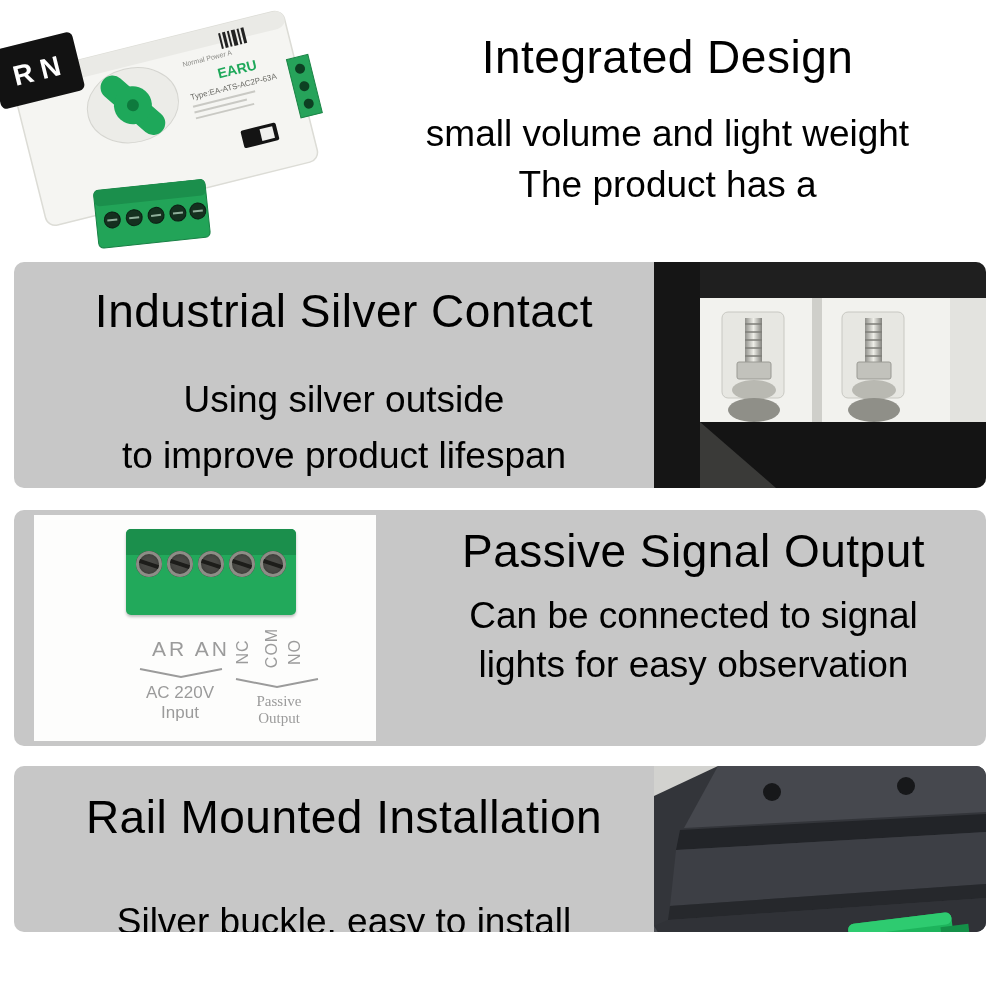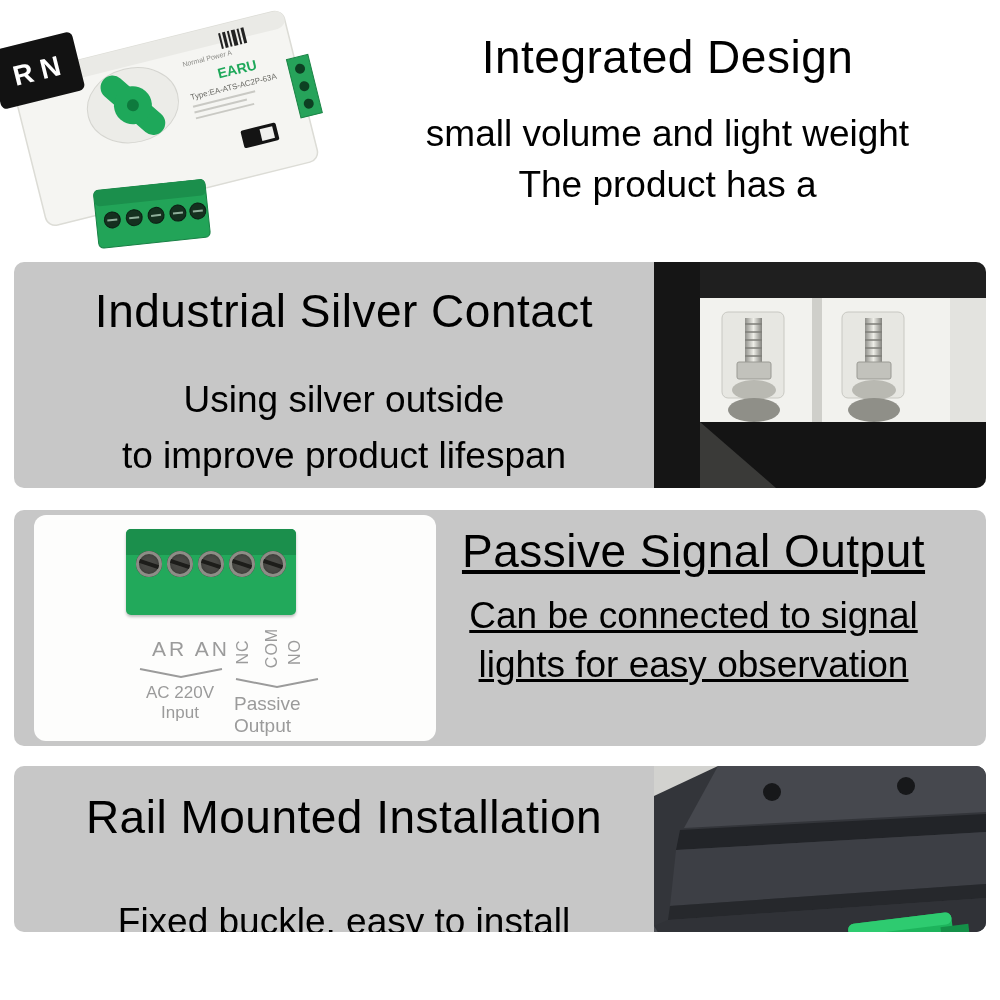--- a/index.html
+++ b/index.html
@@ -19,22 +19,22 @@
   .photo1 { position:absolute; left:0; top:0; width:365px; height:258px; }
   .s1text { position:absolute; left:345px; top:30px; width:645px; text-align:center; }
   .s1text .title { margin-bottom:24px; }
 
   
   .s2text { position:absolute; left:10px; top:22px; width:640px; text-align:center; }
   .s2text .body-text { margin-top:34px; line-height:1.5; }
   .photo2 { position:absolute; right:0; top:0; width:332px; height:226px; }
 
   
-  .photo3 { position:absolute; left:20px; top:5px; width:402px; height:226px; background:#fdfdfc; border-radius:12px; }
-  .s3text { position:absolute; left:395px; top:14px; right:8px; text-align:center;text-decoration:underline; }
+  .photo3 { position:absolute; left:20px; top:5px; width:342px; height:226px; background:#fdfdfc; border-radius:0; }
+  .s3text { position:absolute; left:395px; top:14px; right:8px; text-align:center; }
   .s3text .title { margin-bottom:14px; }
   .s3text .body-text { line-height:1.32; }
 
   
   .s4text { position:absolute; left:10px; top:24px; width:640px; text-align:center; }
   .s4text .body-text { margin-top:52px; }
   .photo4 { position:absolute; right:0; top:0; width:332px; height:230px; }
 
   
   .tblock { position:absolute; left:92px; top:14px; width:170px; height:86px; background:#22a95b; border-radius:5px; box-shadow:0 2px 3px rgba(0,0,0,.25); }
@@ -43,21 +43,21 @@
   .screw { width:26px; height:26px; border-radius:50%; background:#4a4a46; box-shadow: inset 0 0 0 3px #8d8d86, inset 0 0 6px #111; position:relative; }
   .screw::after { content:""; position:absolute; left:3px; right:3px; top:11px; height:4px; background:#1d1d1a; transform:rotate(18deg); }
   .glabel { position:absolute; color:#9b9b9b; }
   .lbl-aran { left:118px; top:122px; font-size:21px; letter-spacing:3px; }
   .vlabel { font-size:16px; letter-spacing:1px; transform:rotate(-90deg); transform-origin:center; }
   .lbl-nc  { left:196px; top:128px; }
   .lbl-com { left:218px; top:124px; }
   .lbl-no  { left:248px; top:128px; }
   .chev { position:absolute; }
   .lbl-ac { left:96px; top:168px; width:100px; text-align:center; font-size:17px; line-height:1.15; }
-  .lbl-pass { left:200px; top:178px; width:90px; font-size:19px; line-height:1.15; }
+  .lbl-pass { left:200px; top:178px; width:90px; text-align:center; font-size:15px; line-height:1.15;font-family:Liberation Serif, serif; }
 
   svg text { font-family:"Liberation Sans", sans-serif; }
 </style>
 </head>
 <body>
 
 <div class="page">
 
   <section>
     <div class="photo1">
@@ -229,21 +229,21 @@
       <div class="body-text">
         <div>Can be connected to signal</div>
         <div>lights for easy observation</div>
       </div>
     </div>
   </section>
 
   <section class="graybox box4">
     <div class="s4text">
       <div class="title">Rail Mounted Installation</div>
-      <div class="body-text">Fixed buckle, easy to install</div>
+      <div class="body-text">Silver buckle, easy to install</div>
     </div>
     <div class="photo4">
       <svg viewBox="0 0 332 230" width="332" height="230">
         <rect width="332" height="230" fill="#33353a"></rect>
         <polygon points="64,0 332,0 332,46 30,62" fill="#46484e"></polygon>
         <polygon points="0,0 64,0 0,30" fill="#d2d2cf"></polygon>
         <circle cx="118" cy="26" r="9" fill="#17181a"></circle>
         <circle cx="252" cy="20" r="9" fill="#17181a"></circle>
         <polygon points="26,64 332,48 332,66 22,84" fill="#222428"></polygon>
         <polygon points="22,84 332,66 332,118 16,140" fill="#3d3f45"></polygon>

